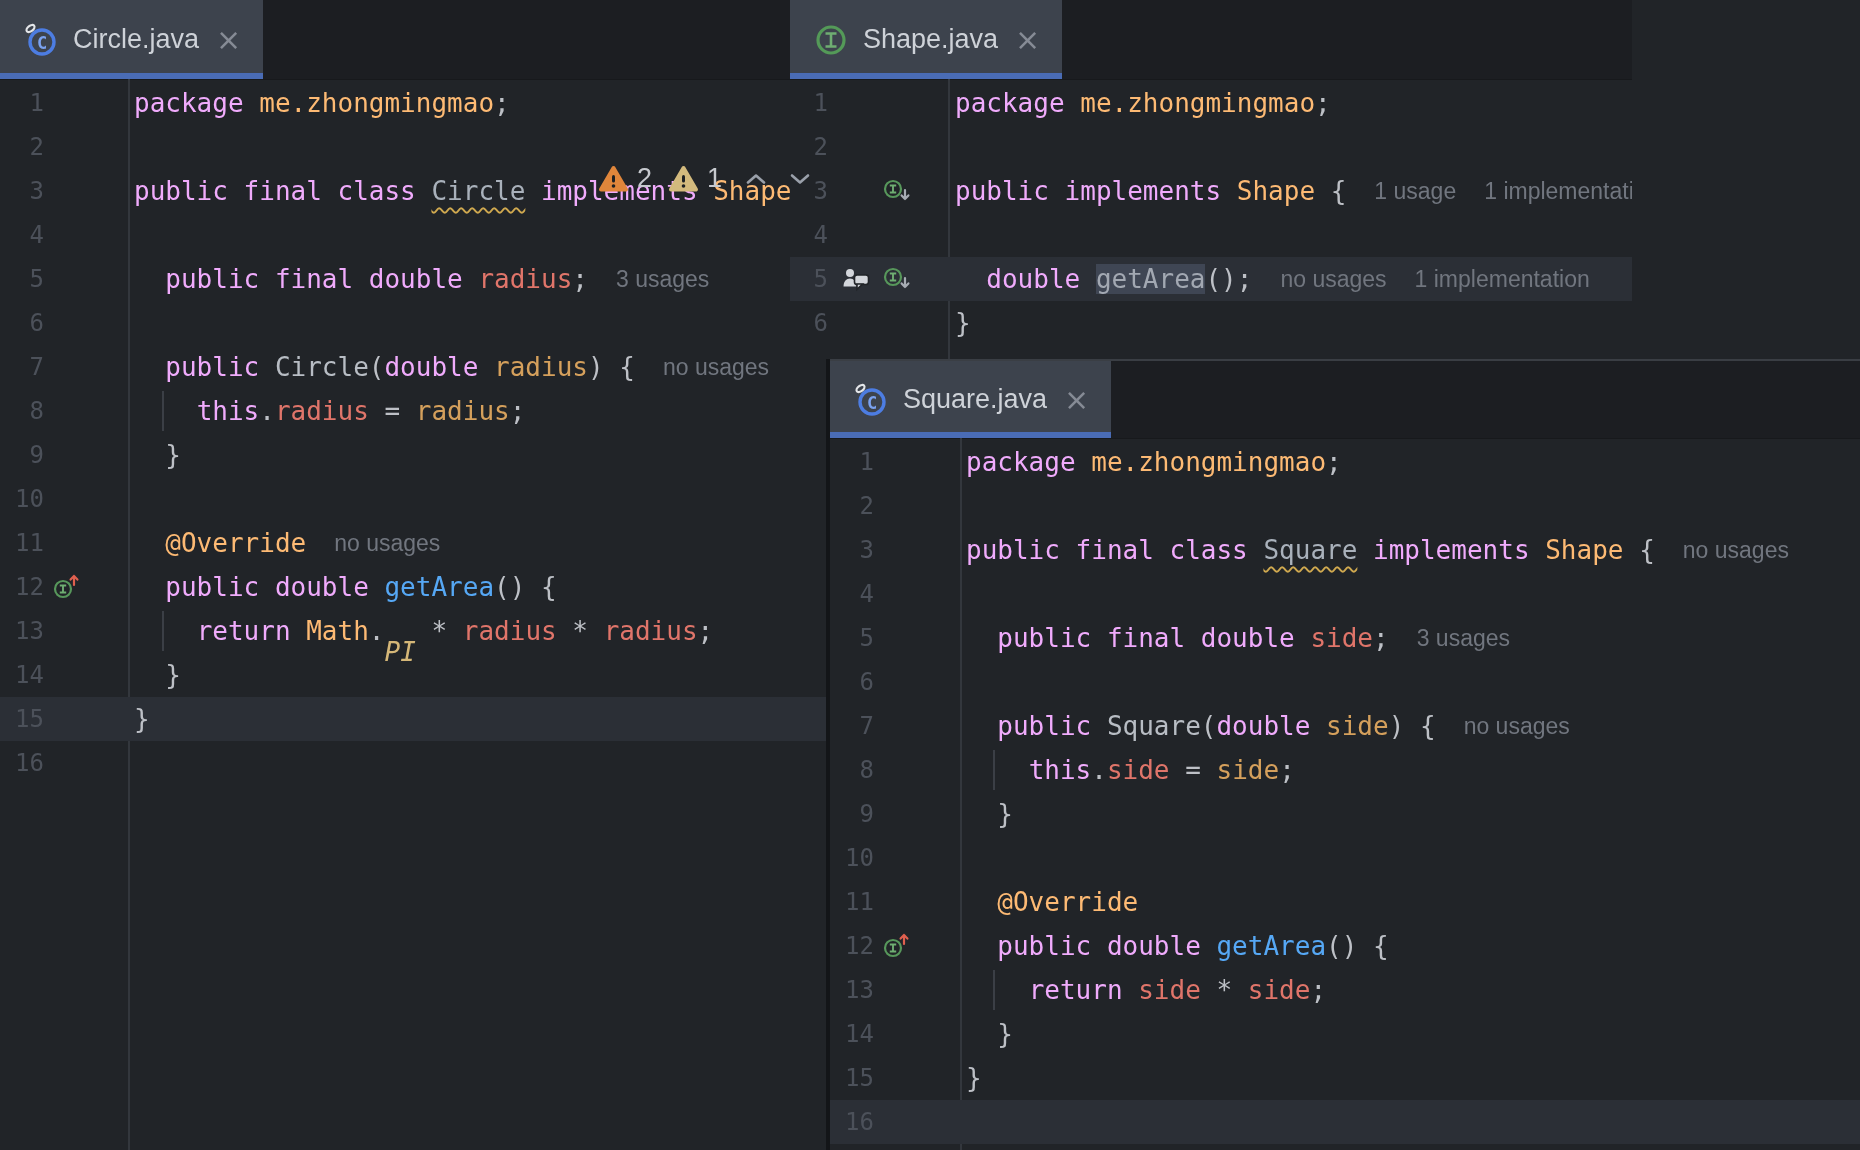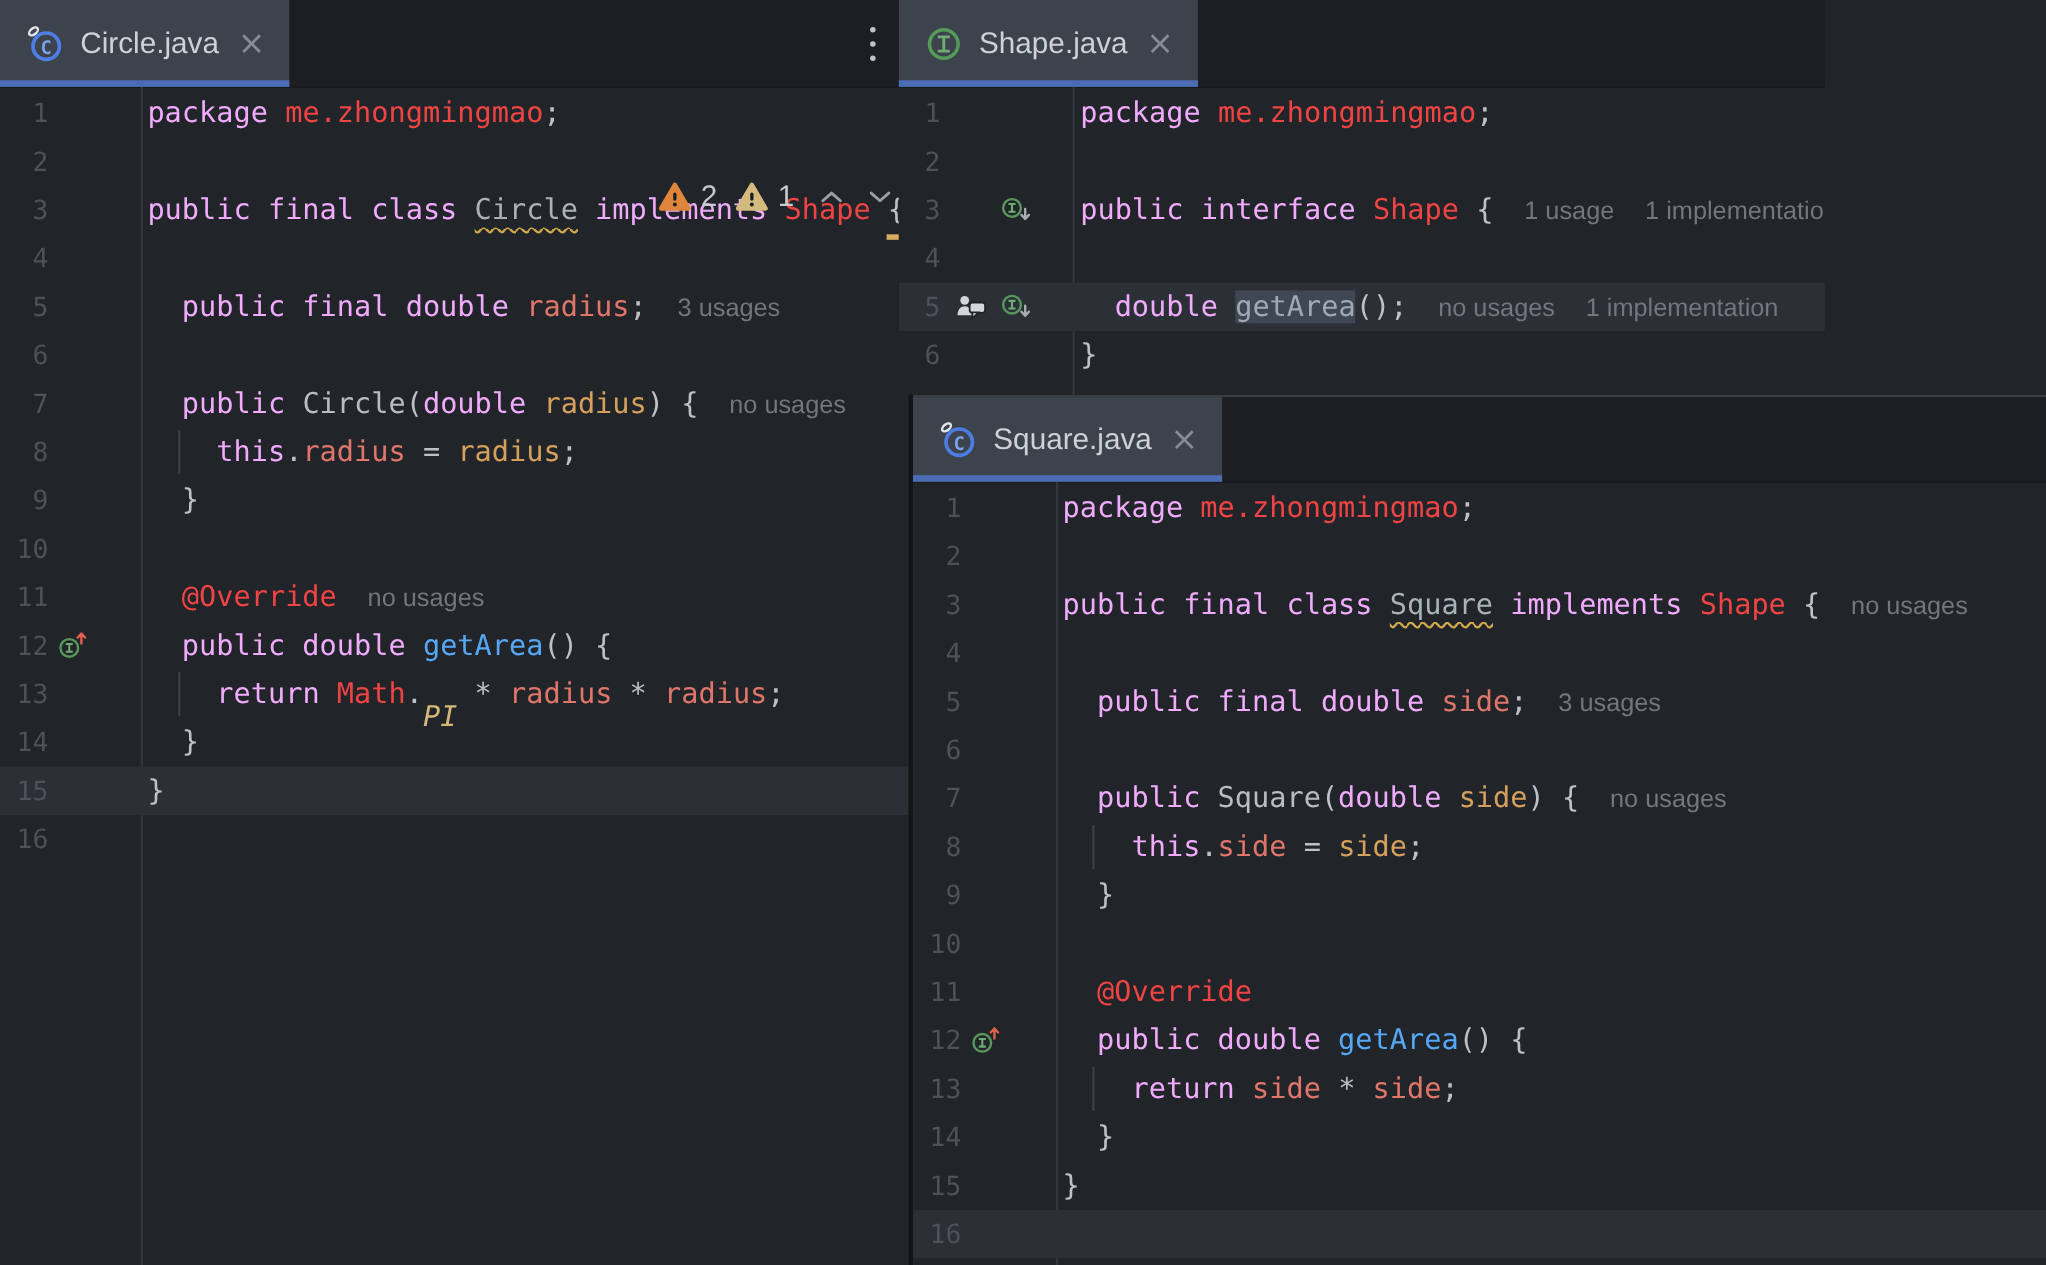--- a/index.html
+++ b/index.html
@@ -2,21 +2,21 @@
 <html><head>
 <meta charset="utf-8">
 <style>
   html,body{margin:0;padding:0;background:#17191c;}
   #app{position:relative;width:1860px;height:1150px;overflow:hidden;
        font-family:"Liberation Sans",sans-serif;background:#212428;}
 
   
   .pane{position:absolute;overflow:hidden;background:#212428;}
   #pane-circle{left:0;top:0;width:826px;height:1150px;}
-  #pane-shape{left:817px;top:0;width:842px;height:359px;}
+  #pane-shape{left:790px;top:0;width:842px;height:359px;}
   #pane-square{left:830px;top:359px;width:1030px;height:791px;}
   #divider-v{position:absolute;left:826px;top:0;width:4px;height:1150px;background:#131518;}
 
   
   .tabstrip{position:relative;height:79px;background:#1c1e22;display:flex;align-items:stretch;
             border-bottom:1px solid #17191c;}
   #pane-square .tabstrip{border-top:2px solid #3a3e44;height:77px;}
   .tab{position:relative;display:flex;align-items:center;gap:13px;padding:0 22px;
        background:#3d434d;cursor:default;}
   .tab-underline{position:absolute;left:0;right:0;bottom:0;height:6px;background:#4a6cb5;}
@@ -51,21 +51,21 @@
   #pane-square .iconcell{width:86px;justify-content:flex-start;padding-left:8px;box-sizing:border-box;}
   #pane-shape  .iconcell{width:120px;justify-content:flex-end;gap:10px;padding-right:34px;box-sizing:border-box;}
   .gicon{display:inline-flex;}
 
   .code{white-space:pre;font-family:"DejaVu Sans Mono",monospace;font-size:26px;
         color:#bdc0c6;padding-left:6px;display:flex;align-items:center;}
   #pane-shape .code{padding-left:7px;}
 
   
   .tk-kw{color:#f0abfc;}
-  .tk-gold{color:#ef4444;}
+  .tk-gold{color:#fdba74;}
   .tk-goldi{color:#d5b778;font-style:italic;margin-top:41px;}
   .tk-param{color:#d5a05c;}
   .tk-field{color:#e0756a;}
   .tk-method{color:#56a8f5;}
   .tk-pl{color:#bdc0c6;}
   .tk-decl{color:#a9b1bb;text-decoration:underline wavy #d0a94f 2px;text-underline-offset:7px;}
   .tk-name{color:#b8bdc4;}
   .tk-hl{color:#a2a8b2;background:#3f4654;}
   .tk-bm{color:#bdc0c6;position:relative;}
   .tk-bm::after{content:'';position:absolute;left:-1px;right:-1px;bottom:-12px;height:5px;background:#d8ae5e;}
@@ -262,21 +262,21 @@
             <span class="num">3</span>
             <span class="iconcell">
               <span class="gicon">
                 <svg width="32" height="28" viewBox="0 0 32 28">
                   <circle cx="11" cy="12" r="8" fill="none" stroke="#57975b" stroke-width="2.2"></circle>
                   <path d="M7.8 8.5 h6.4 M11 8.5 v7 M7.8 15.5 h6.4" fill="none" stroke="#6fae72" stroke-width="1.9"></path>
                   <path d="M23 13 v9 M23 22 l-3.4-3.6 M23 22 l3.4-3.6" fill="none" stroke="#a7acb4" stroke-width="2.2" stroke-linecap="round"></path>
                 </svg>
               </span>
             </span>
-            <span class="code"><span class="tk-kw">public interface</span><span class="tk-pl"> </span><span class="tk-gold">Shape</span><span class="tk-pl"> {</span><span class="hint">1 usage</span><span class="hint">1 implementations</span></span>
+            <span class="code"><span class="tk-kw">public implements</span><span class="tk-pl"> </span><span class="tk-gold">Shape</span><span class="tk-pl"> {</span><span class="hint">1 usage</span><span class="hint">1 implementations</span></span>
           </div>
           <div class="row">
             <span class="num">4</span>
             <span class="iconcell"></span>
             <span class="code"></span>
           </div>
           <div class="row caret">
             <span class="num">5</span>
             <span class="iconcell">
               <span class="gicon">

